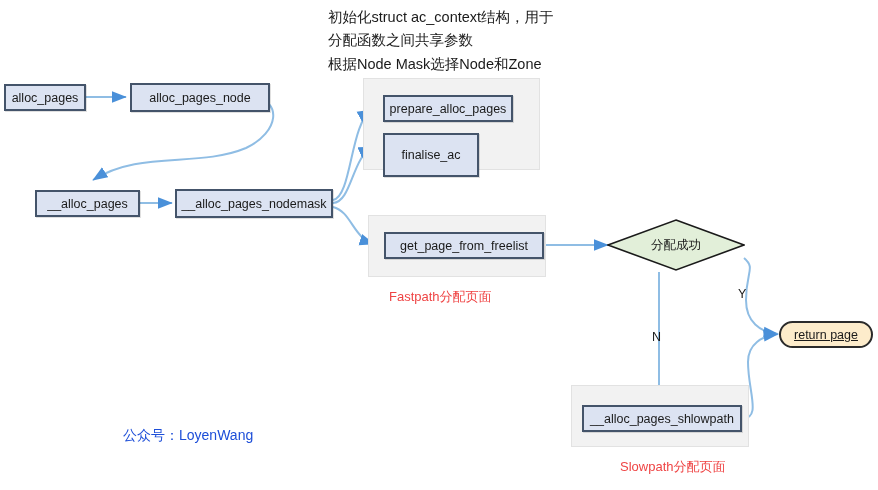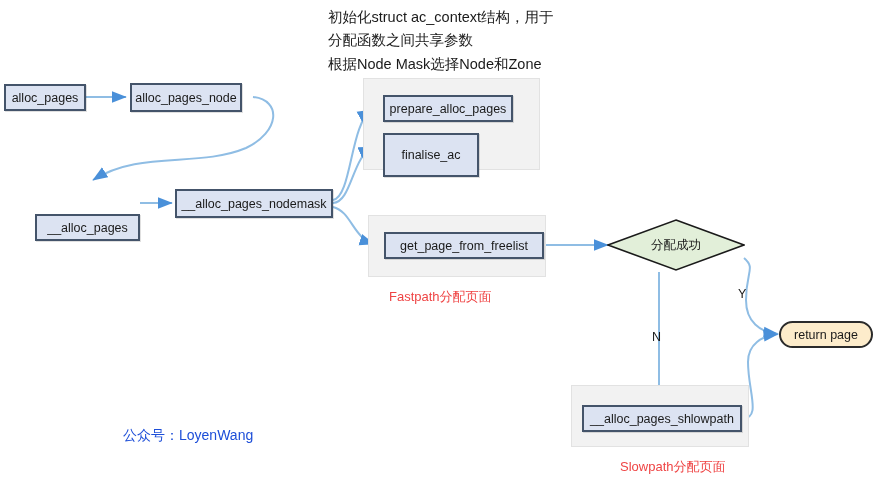--- a/index.html
+++ b/index.html
@@ -53,20 +53,21 @@
     box-sizing: border-box;
     background: #fdeccb;
     border: 2px solid #2b2b2b;
     border-radius: 999px;
     display: flex;
     align-items: center;
     justify-content: center;
     font-size: 12.5px;
     color: #1a1a1a;
     white-space: nowrap;
+    text-decoration: underline;
   }
   .diamond-wrap {
     position: absolute;
     display: flex;
     align-items: center;
     justify-content: center;
   }
   .diamond-wrap svg {
     position: absolute;
     left: 0;
@@ -144,25 +145,25 @@
   <div class="group-box" style="left:571px; top:385px; width:178px; height:62px;"></div>
 
   <div class="note" style="left:328px; top:6px;">初始化struct ac_context结构，用于
 分配函数之间共享参数
 根据Node Mask选择Node和Zone</div>
 
   <div class="proc" style="left:4px; top:84px; width:82px; height:27px;">
     <span>alloc_pages</span>
   </div>
 
-  <div class="proc" style="left:130px; top:83px; width:112px; height:29px;">
+  <div class="proc" style="left:130px; top:83px; width:140px; height:29px;">
     <span>alloc_pages_node</span>
   </div>
 
-  <div class="proc" style="left:35px; top:190px; width:105px; height:27px;margin-top:24px;">
+  <div class="proc" style="left:35px; top:190px; width:105px; height:27px;">
     <span>__alloc_pages</span>
   </div>
 
   <div class="proc" style="left:383px; top:95px; width:130px; height:27px;">
     <span>prepare_alloc_pages</span>
   </div>
 
   <div class="proc" style="left:175px; top:189px; width:158px; height:29px;">
     <span>__alloc_pages_nodemask</span>
   </div>

